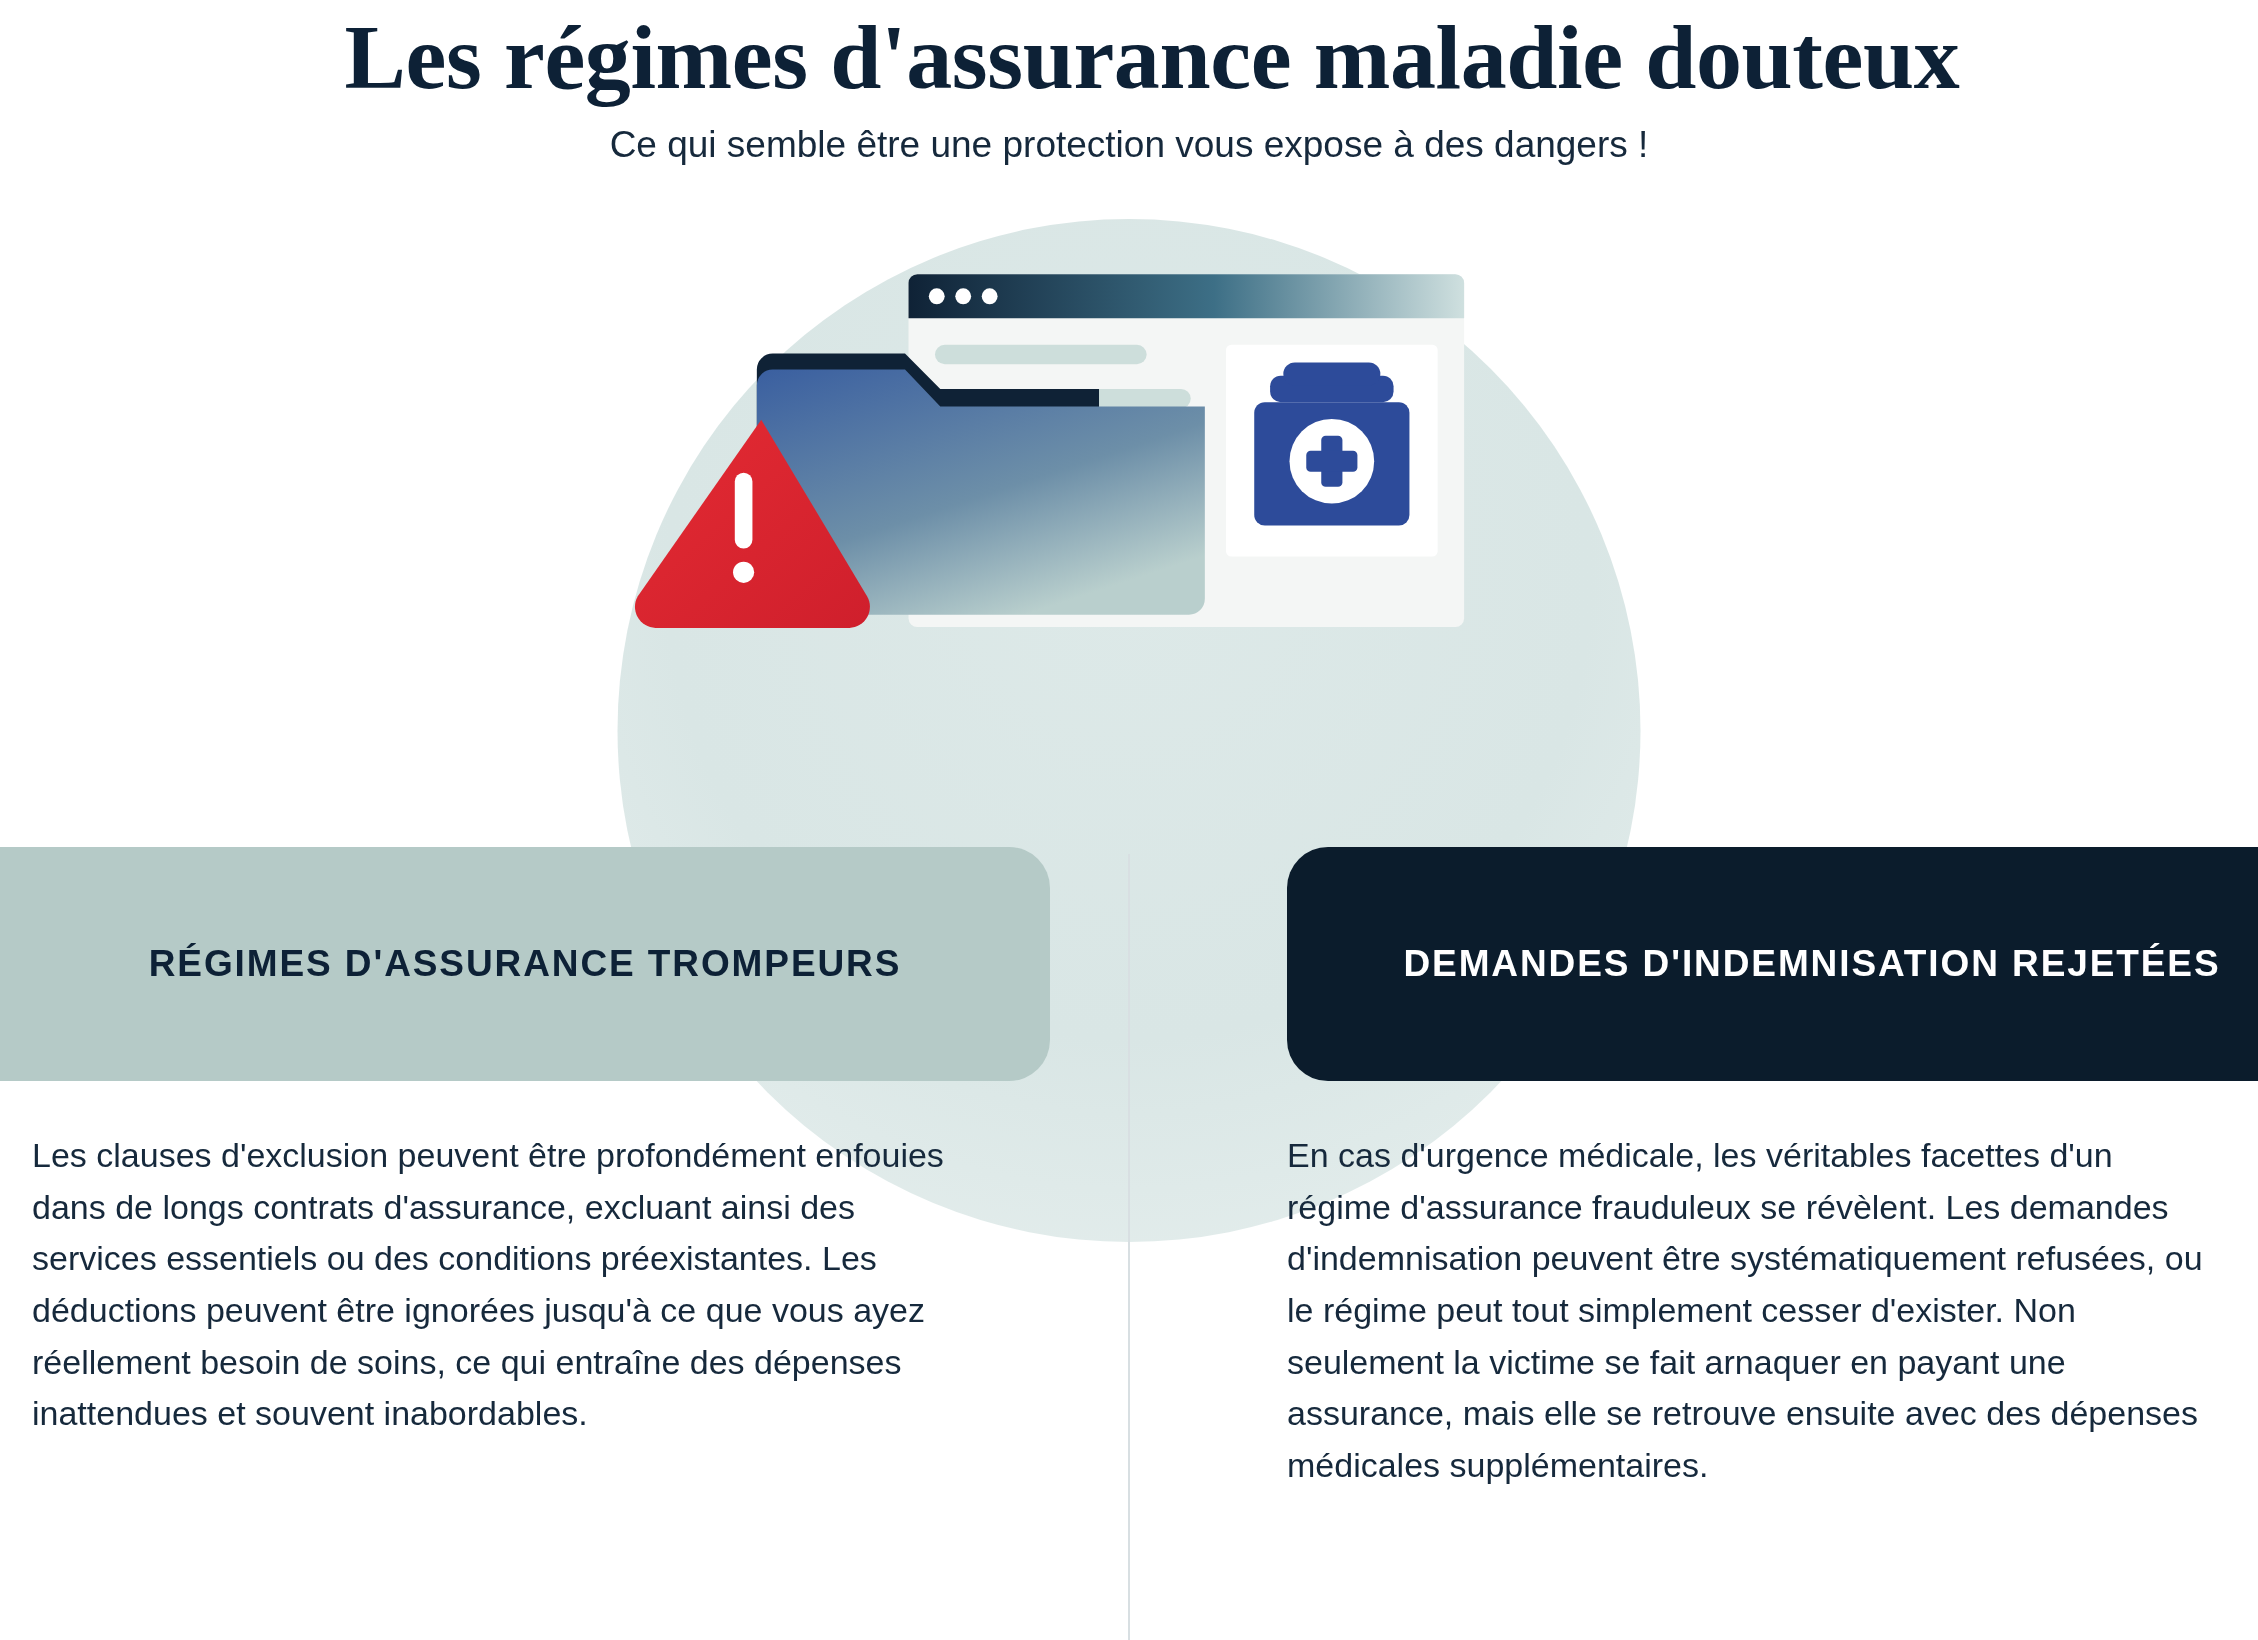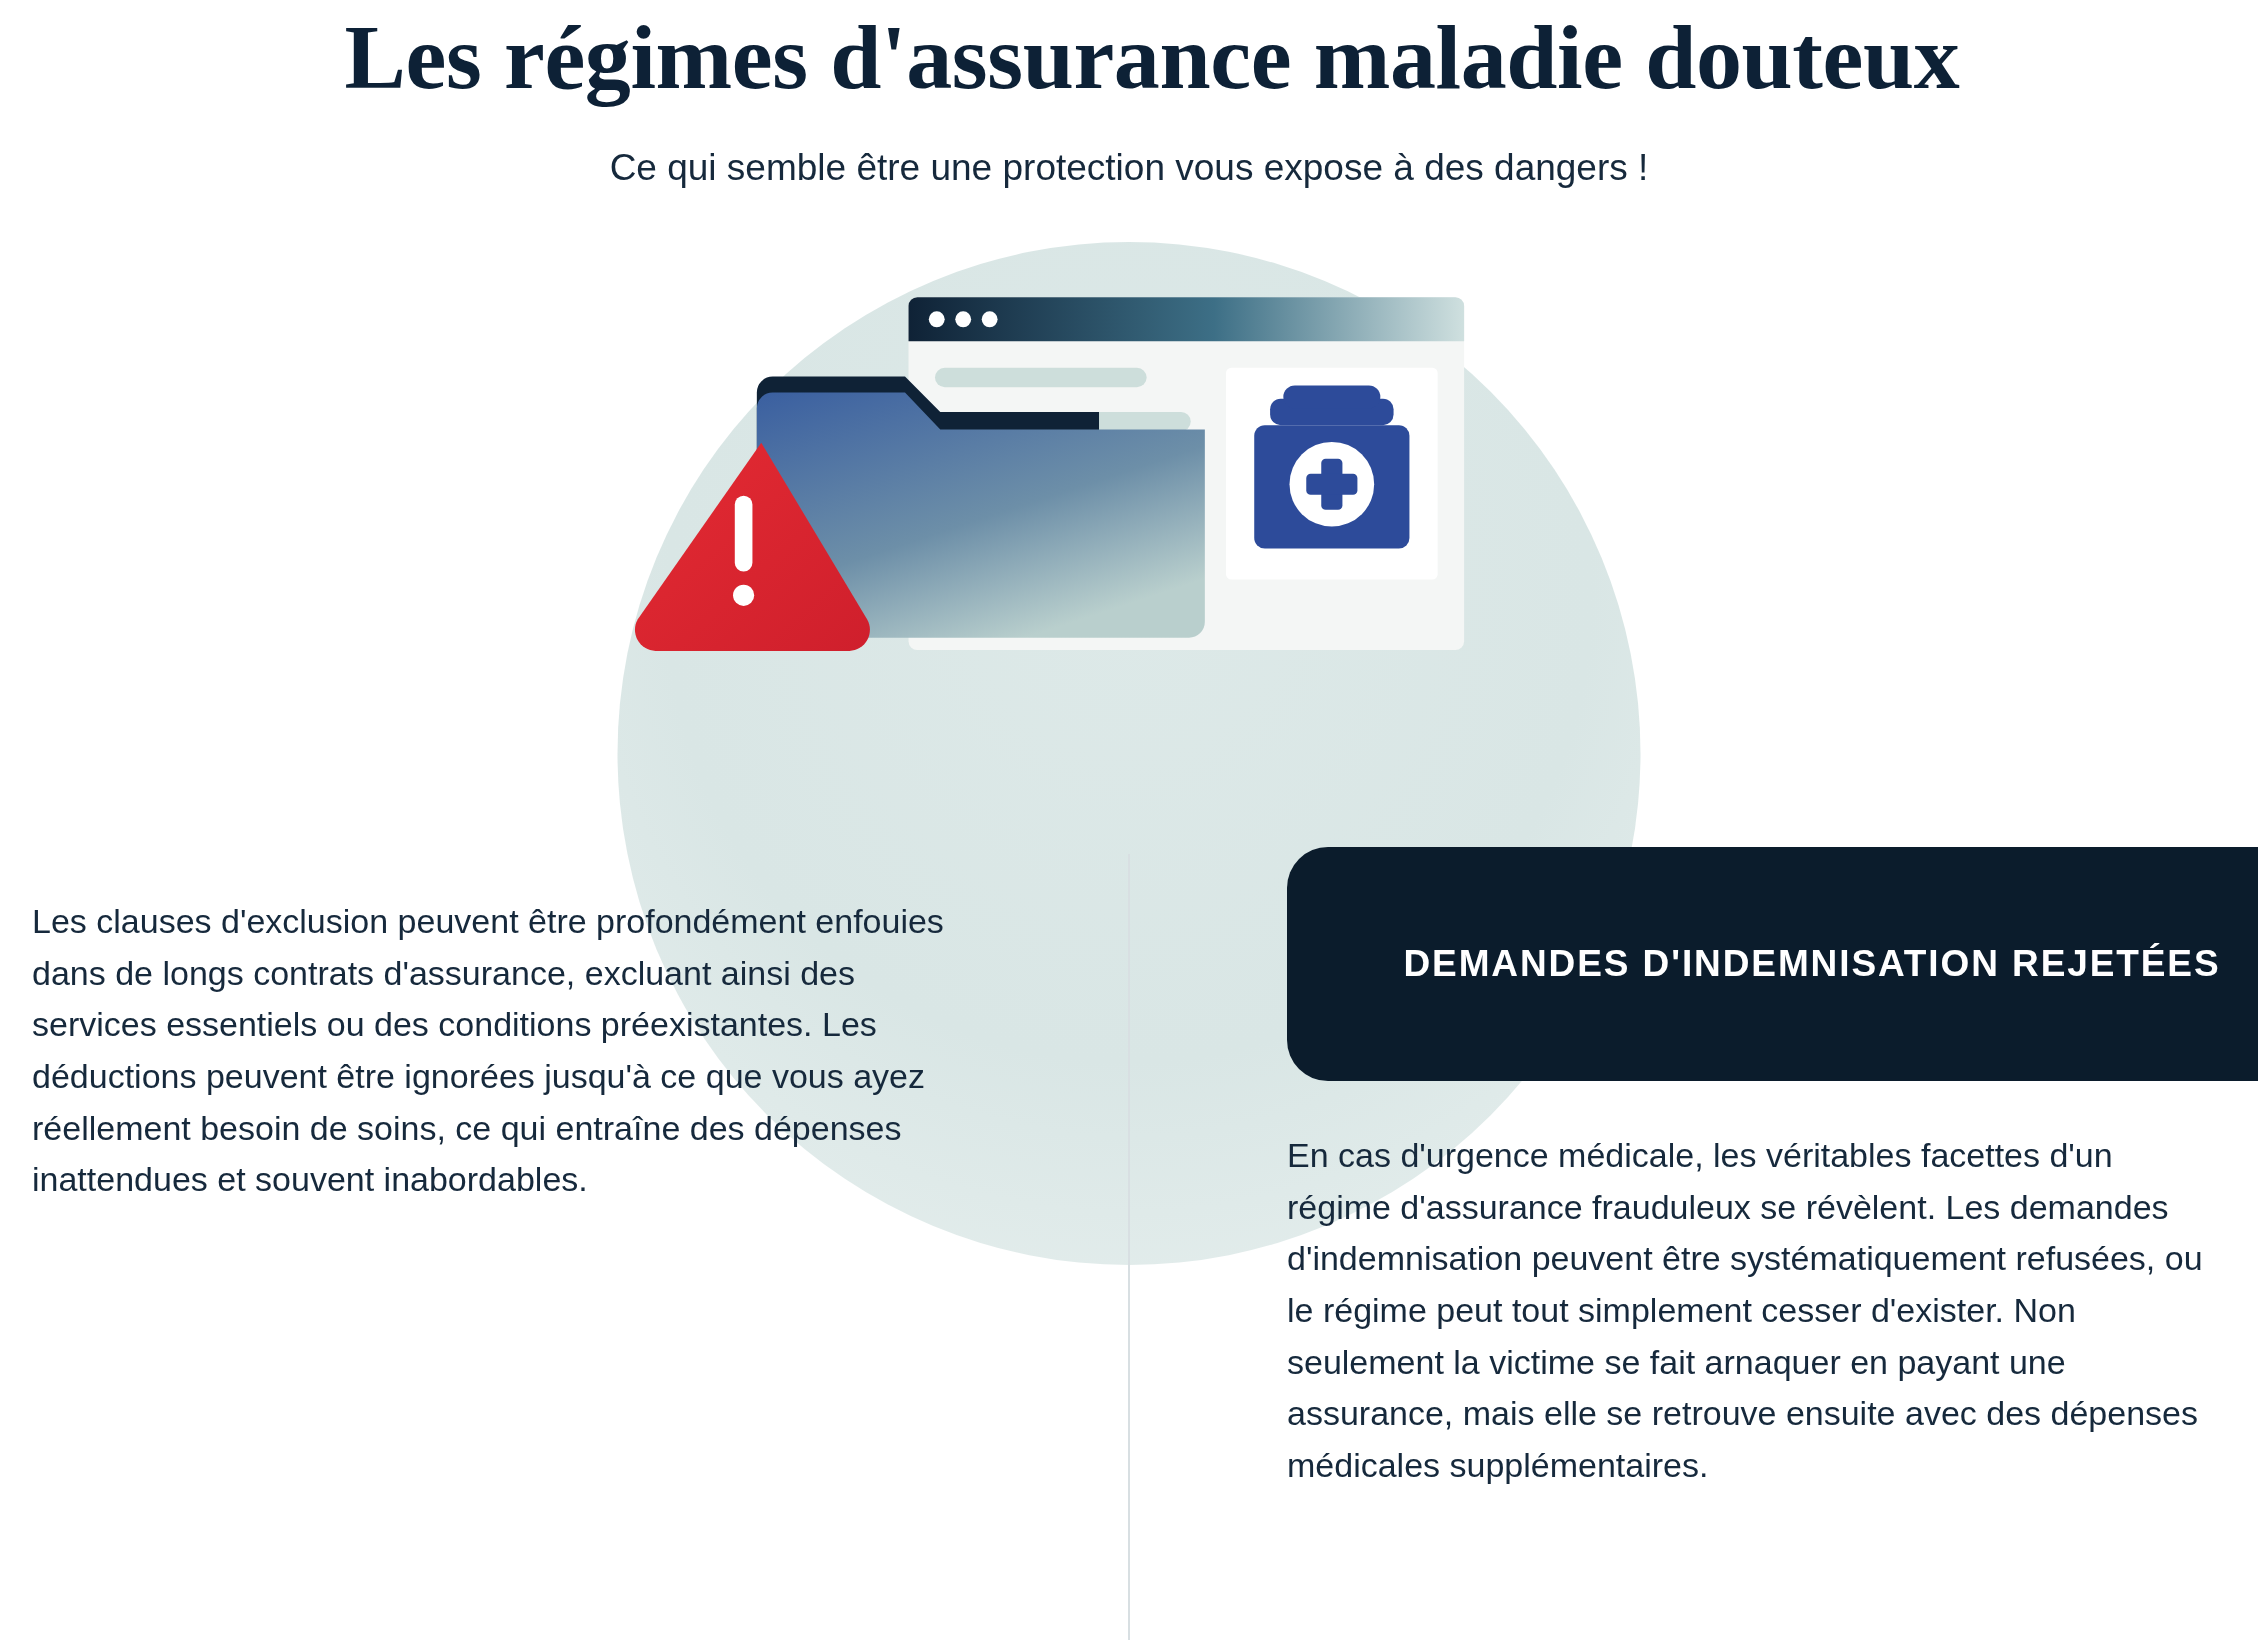--- a/index.html
+++ b/index.html
@@ -25,21 +25,21 @@
     text-align: center;
     color: #0d2136;
     margin: 8.8px 0 0 0;
     letter-spacing: -0.4px;
     padding-left: 46px;
   }
   .page-subtitle {
     text-align: center;
     font-size: 37px;
     color: #16293c;
-    margin-top: 42px;
+    margin-top: 19px;
     font-weight: 400;
   }
 
   
   .hero {
     position: relative;
     width: 2258px;
     height: 618px;
     margin-top: 35px;
   }
@@ -181,20 +181,21 @@
       <rect x="143" y="285" width="20" height="86" rx="10" fill="#ffffff" transform="translate(-10,0)"></rect>
       <circle cx="143" cy="398" r="12" fill="#ffffff"></circle>
     </g>
   </svg>
 </div>
 
 <div class="divider"></div>
 
 <div class="columns">
   <div class="col col-left">
+    <div class="banner banner-left">RÉGIMES D'ASSURANCE TROMPEURS</div>
     <p class="body-text body-left">Les clauses d'exclusion peuvent être profondément enfouies dans de longs contrats d'assurance, excluant ainsi des services essentiels ou des conditions préexistantes. Les déductions peuvent être ignorées jusqu'à ce que vous ayez réellement besoin de soins, ce qui entraîne des dépenses inattendues et souvent inabordables.</p>
   </div>
   <div class="col col-right">
     <div class="banner banner-right">DEMANDES D'INDEMNISATION REJETÉES</div>
     <p class="body-text body-right">En cas d'urgence médicale, les véritables facettes d'un régime d'assurance frauduleux se révèlent. Les demandes d'indemnisation peuvent être systématiquement refusées, ou le régime peut tout simplement cesser d'exister. Non seulement la victime se fait arnaquer en payant une assurance, mais elle se retrouve ensuite avec des dépenses médicales supplémentaires.</p>
   </div>
 </div>
 
 
 </body></html>

